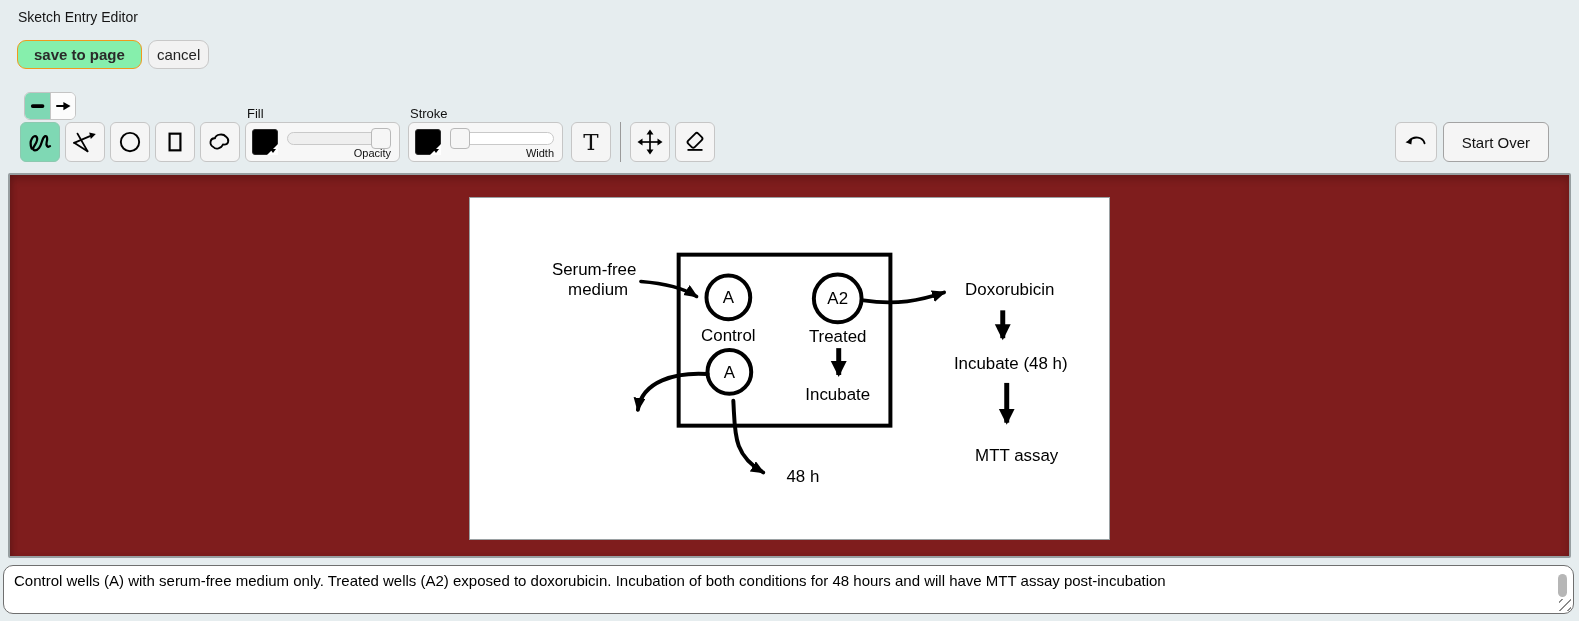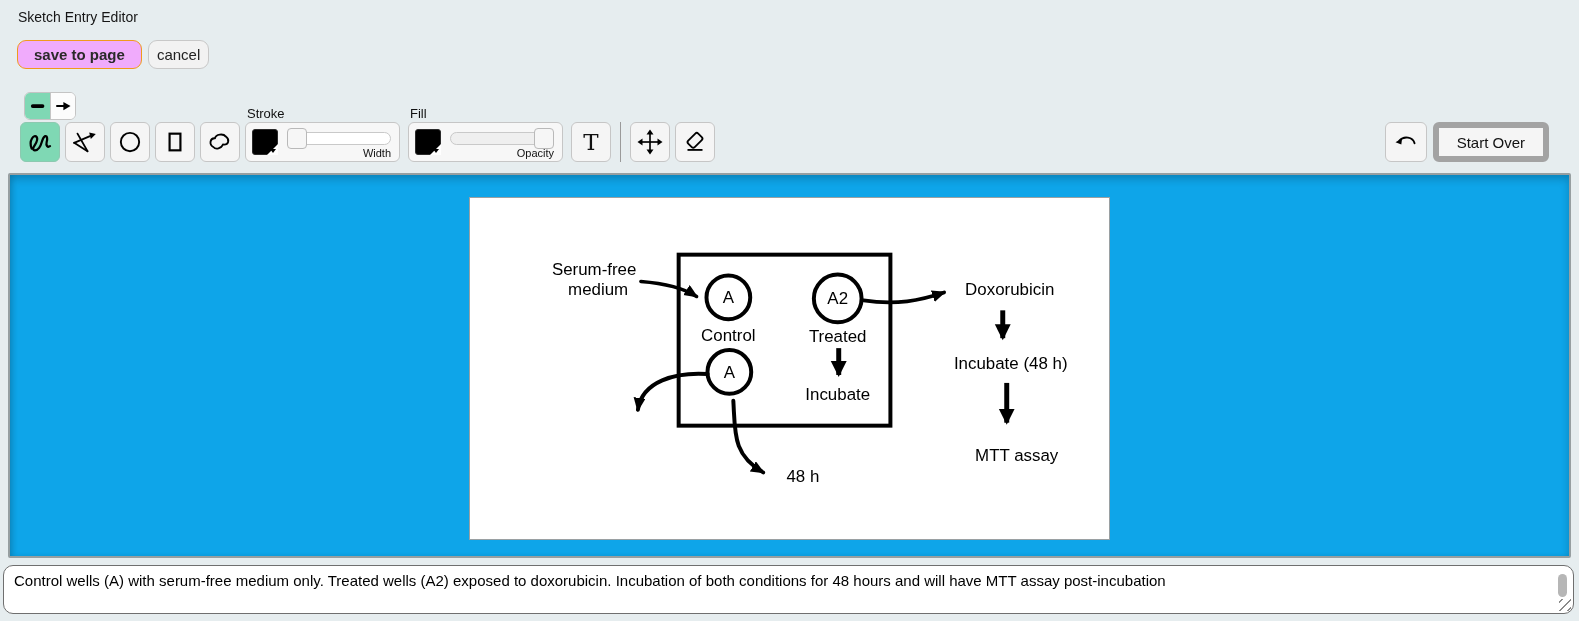--- a/index.html
+++ b/index.html
@@ -3,21 +3,21 @@
 <meta charset="utf-8">
 <style>
   * { margin:0; padding:0; box-sizing:border-box; }
   html,body { width:1579px; height:621px; overflow:hidden; }
   body { background:#e6edef; font-family:"Liberation Sans", sans-serif; color:#111; }
   .app { position:relative; width:1579px; height:621px; }
 
   .title { position:absolute; left:18px; top:9px; font-size:14px; font-weight:500; color:#151515; }
   .header-btns { position:absolute; left:17px; top:40px; display:flex; gap:6px; }
   .btn { cursor:pointer; font-family:"Liberation Sans",sans-serif; }
-  .btn-save { background:#f0abfc; border:1px solid #f09a1d; border-radius:9px; padding:5px 16px; font-size:15px; font-weight:bold; color:#2a2a2a; }
+  .btn-save { background:#86efac; border:1px solid #f09a1d; border-radius:9px; padding:5px 16px; font-size:15px; font-weight:bold; color:#2a2a2a; }
   .btn-cancel { background:#f2f2f2; border:1px solid #c8c8c8; border-radius:9px; padding:5px 8px; font-size:15px; color:#222; }
 
   .toggle-group { position:absolute; left:24px; top:92px; display:flex; border:1px solid #c4c4c4; border-radius:6px; overflow:hidden; background:#fff; }
   .toggle-btn { width:25px; height:26px; display:flex; align-items:center; justify-content:center; background:#fcfcfc; border:none; cursor:pointer; }
   .toggle-btn + .toggle-btn { border-left:1px solid #c4c4c4; }
   .toggle-btn.selected { background:#7fd8b4; }
 
   .tools-row { position:absolute; left:20px; top:122px; display:flex; align-items:flex-start; }
   .tool-btn { width:40px; height:40px; background:#f5f5f5; border:1px solid #c6c6c6; border-radius:6px; margin-right:5px; display:flex; align-items:center; justify-content:center; cursor:pointer; }
   .tool-btn.selected { background:#7fd8b4; border-color:#8cc9b0; }
@@ -33,23 +33,23 @@
   .slider { position:relative; width:104px; height:13px; border:1px solid #c9c9c9; border-radius:7px; background:#fff; margin-bottom:8px; cursor:pointer; }
   .slider.gray { background:#efefef; }
   .slider .thumb { position:absolute; top:-5px; width:20px; height:21px; background:#f6f6f6; border:1px solid #b9b9b9; border-radius:4px; }
   .thumb.at-start { left:-1px; }
   .thumb.at-end { right:-1px; }
 
   .v-divider { width:1px; height:40px; background:#9a9a9a; margin:0 9px 0 4px; }
 
   .tools-right { position:absolute; right:30px; top:122px; display:flex; gap:6px; }
   .btn-undo { width:42px; height:40px; background:#f5f5f5; border:1px solid #c6c6c6; border-radius:6px; display:flex; align-items:center; justify-content:center; cursor:pointer; }
-  .btn-startover { height:40px; background:#f5f5f5; border:6px solid #a3a3a3; border-radius:6px; padding:0 18px; font-size:15px; color:#111; cursor:pointer; }
-
-  .canvas-frame { position:absolute; left:8px; top:173px; width:1563px; height:385px; background:#0ea5e9; border:2px solid #979fa1; border-radius:2px; box-shadow: inset 0 4px 8px rgba(0,0,0,.20), inset 4px 0 6px -3px rgba(0,0,0,.12); }
+  .btn-startover { height:40px; background:#f5f5f5; border:1px solid #a3a3a3; border-radius:6px; padding:0 18px; font-size:15px; color:#111; cursor:pointer; }
+
+  .canvas-frame { position:absolute; left:8px; top:173px; width:1563px; height:385px; background:#7f1d1d; border:2px solid #979fa1; border-radius:2px; box-shadow: inset 0 4px 8px rgba(0,0,0,.20), inset 4px 0 6px -3px rgba(0,0,0,.12); }
   .draw-page { position:absolute; left:459px; top:22px; width:641px; height:343px; background:#fff; border:1px solid #9aa0a2; }
   .draw-page svg { display:block; width:100%; height:100%; }
   .sk-text { font-family:"Liberation Sans",sans-serif; font-size:17px; fill:#000; }
 
   .caption-wrap { position:absolute; left:3px; top:565px; width:1571px; height:49px; }
   .caption-input { width:100%; height:100%; resize:none; border:1.5px solid #6f6f6f; border-radius:10px; background:#fff; font-family:"Liberation Sans",sans-serif; font-size:15px; color:#000; padding:6px 28px 6px 10px; outline:none; overflow:hidden; }
   .scroll-thumb { position:absolute; right:7px; top:9px; width:9px; height:23px; background:#b6b6b6; border-radius:5px; }
   .resize-grip { position:absolute; right:3px; bottom:3px; width:12px; height:12px; background:repeating-linear-gradient(135deg, transparent 0 2px, #8b8b8b 2px 3.5px, transparent 3.5px 6px); cursor:nwse-resize; }
 </style>
 </head>
@@ -119,41 +119,41 @@
       </span>
     </button>
 
     <button class="tool-btn">
       <span>
         <svg width="30" height="30" viewBox="0 0 36 36" fill="none" stroke="#000" stroke-width="2.2" stroke-linejoin="round">
           <path d="M10 24 C4.5 21 6 13 12 13.5 C13 8.5 22 7.5 25 11.5 C30 15 28.5 22 21.5 21 C19.5 26 13 27.5 10 24 Z"></path>
         </svg>
       </span>
     </button>
+
+    <div class="param-group">
+      <span class="grp-label">Fill</span>
+      <div class="swatch">
+          <span class="caret"></span>
+        </div>
+      <div class="slider gray">
+        <div class="thumb at-end"></div>
+      </div>
+      <span class="grp-caption">Opacity</span>
+    </div>
 
     <div class="param-group">
       <span class="grp-label">Stroke</span>
       <div class="swatch">
           <span class="caret"></span>
         </div>
       <div class="slider">
         <div class="thumb at-start"></div>
       </div>
       <span class="grp-caption">Width</span>
-    </div>
-
-    <div class="param-group">
-      <span class="grp-label">Fill</span>
-      <div class="swatch">
-          <span class="caret"></span>
-        </div>
-      <div class="slider gray">
-        <div class="thumb at-end"></div>
-      </div>
-      <span class="grp-caption">Opacity</span>
     </div>
 
     <button class="tool-btn">
       <span class="t-glyph">T</span>
     </button>
 
     <div class="v-divider"></div>
 
     <button class="tool-btn">
       <span>

